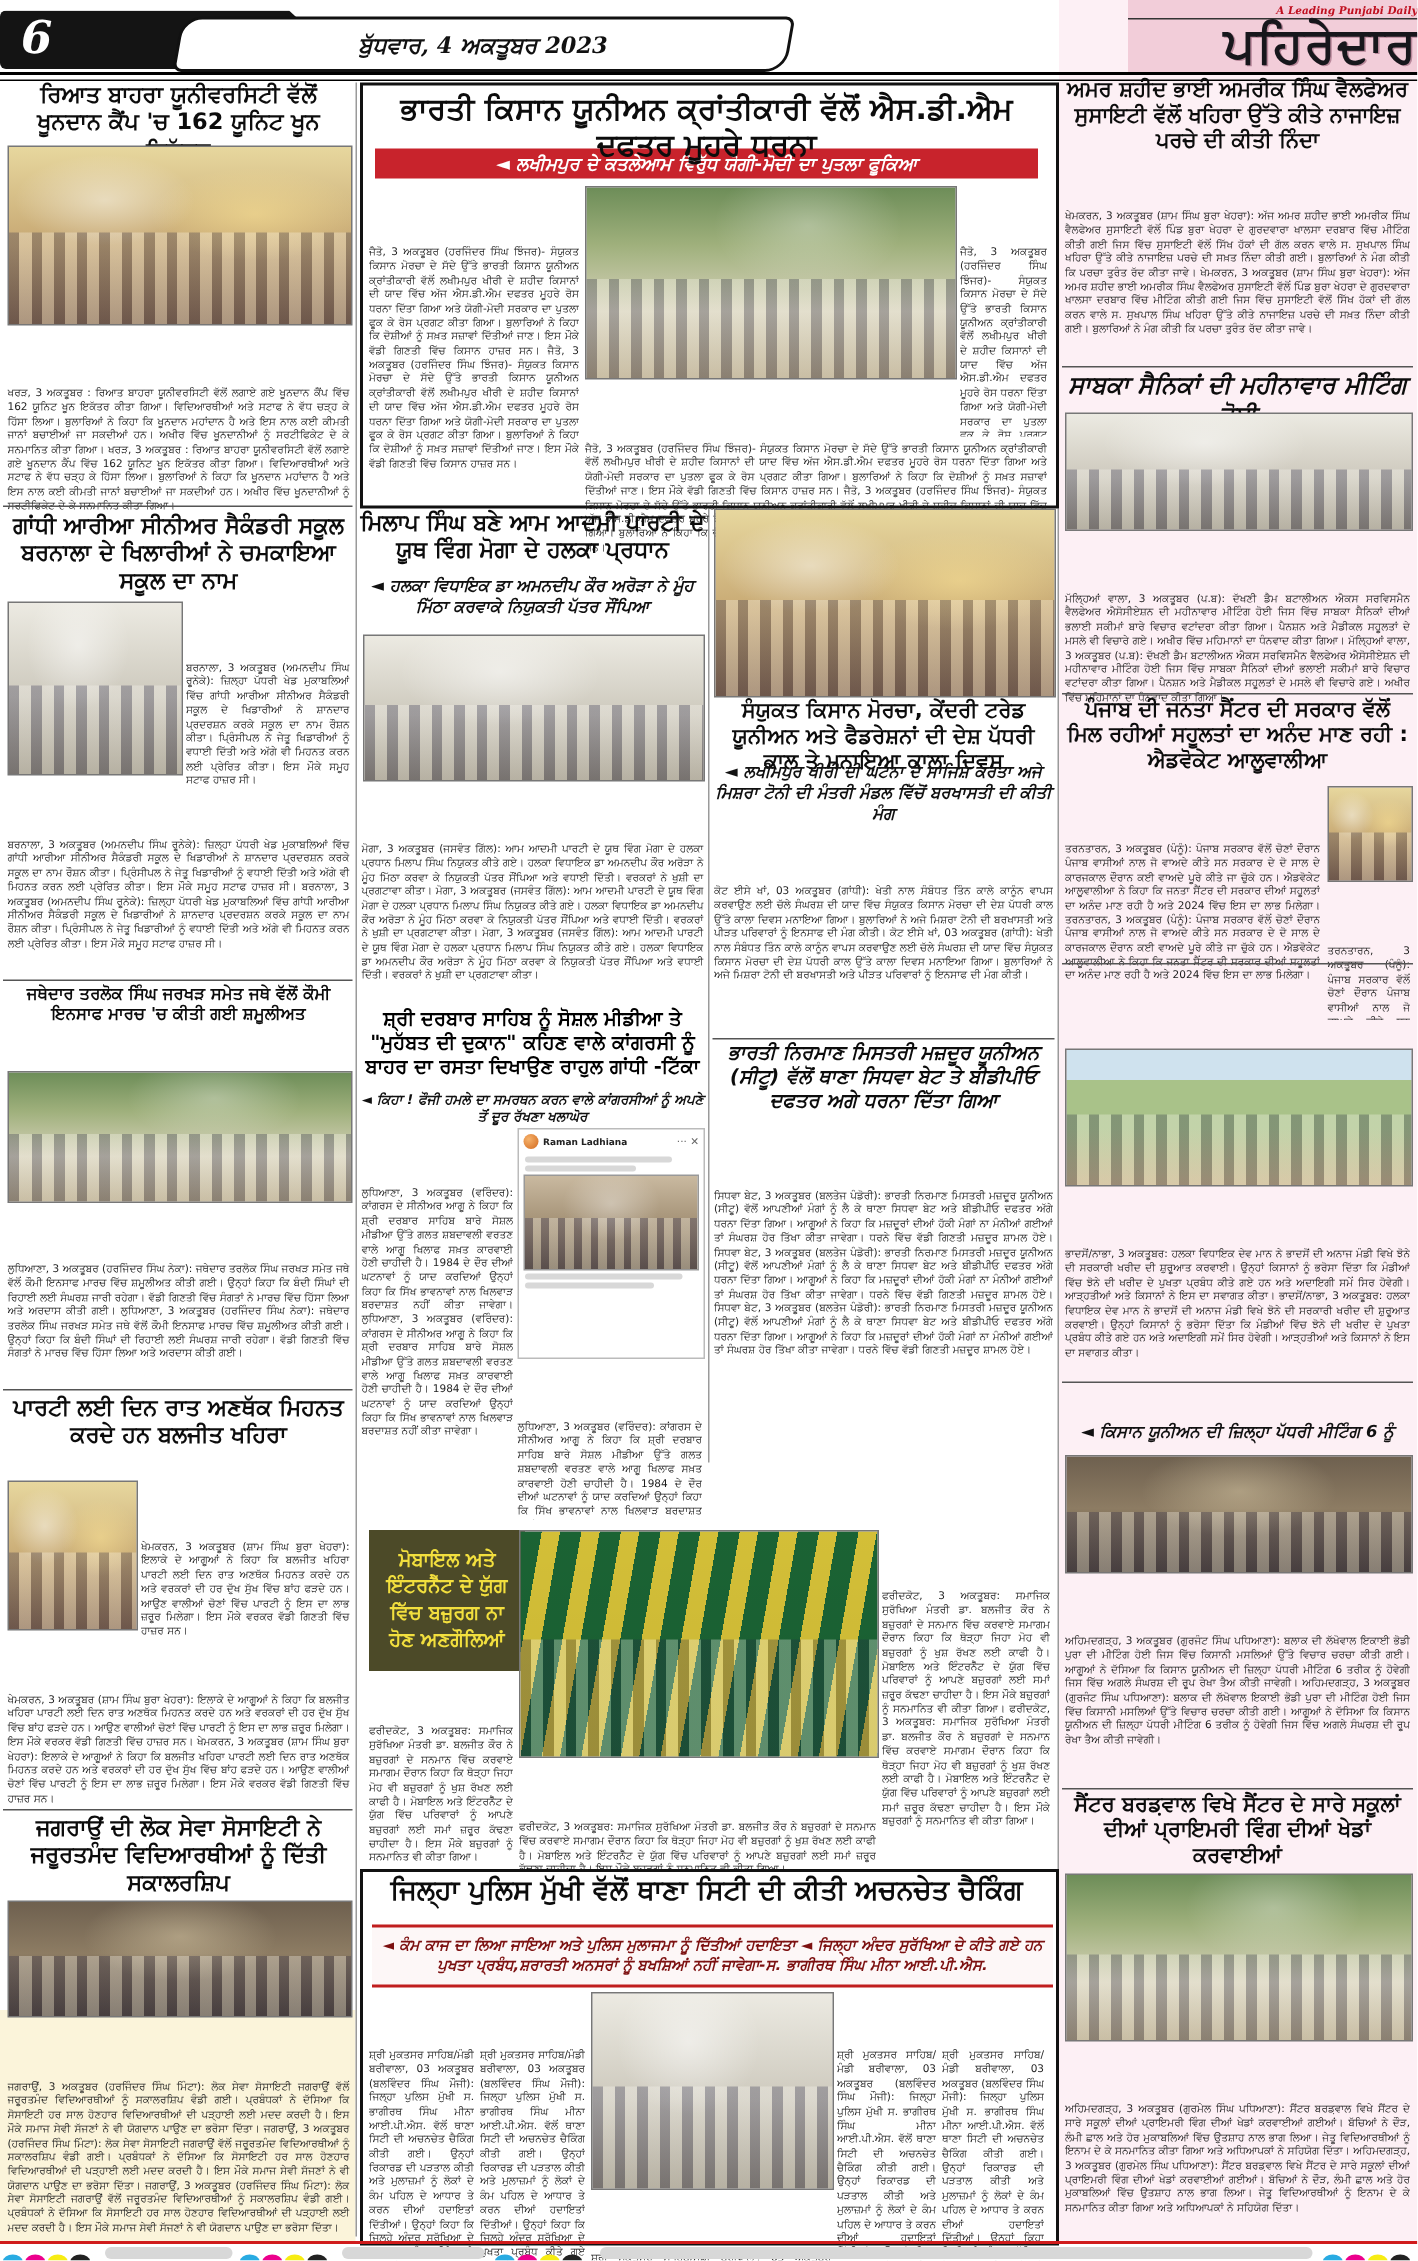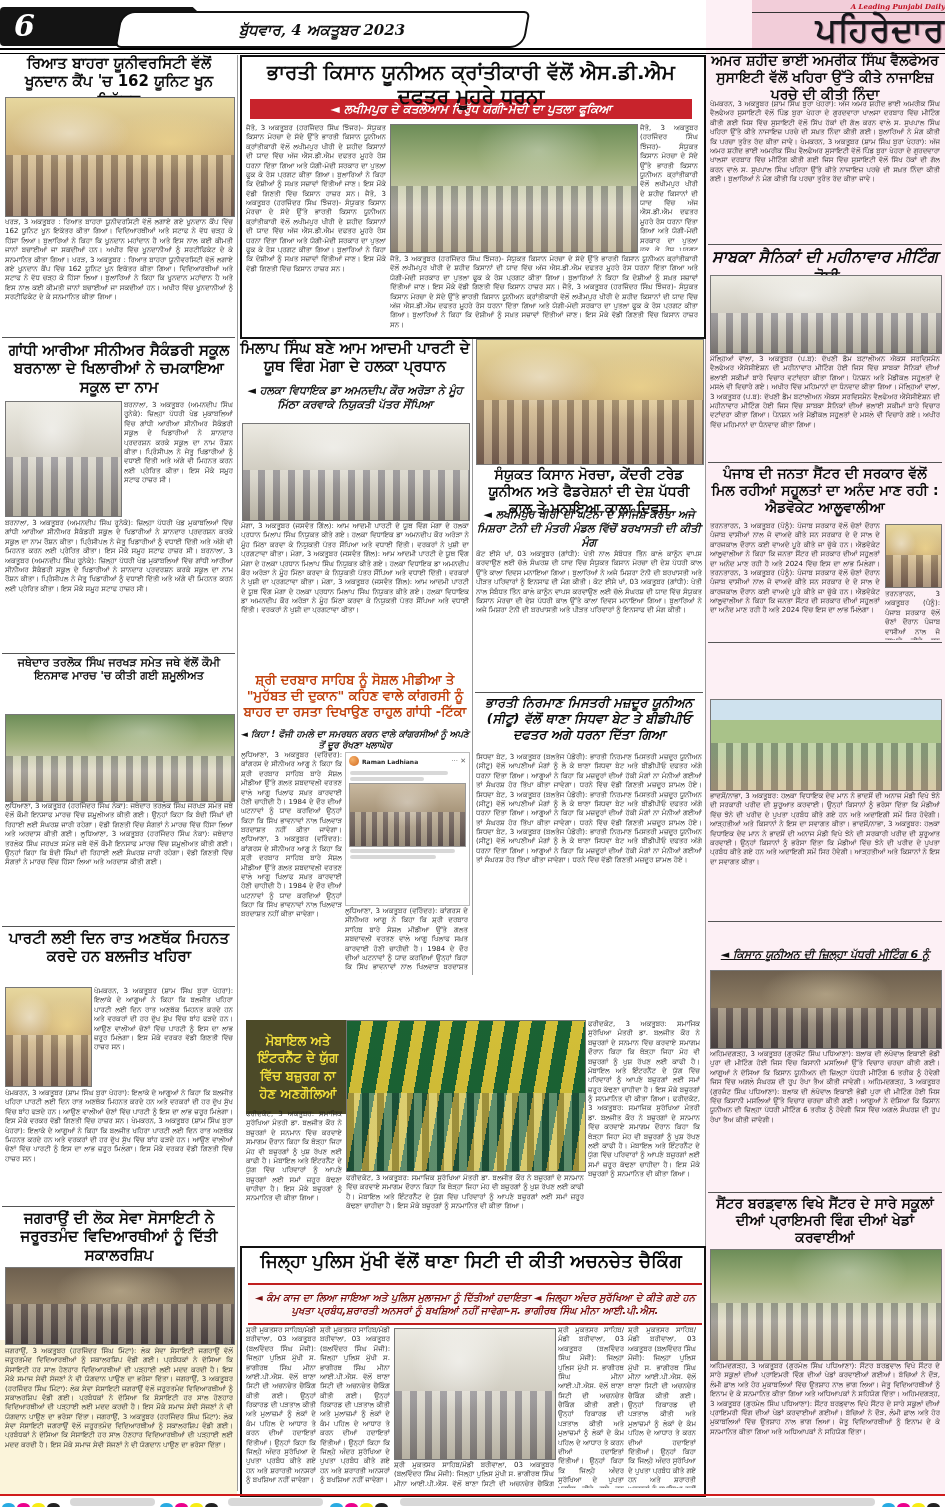--- a/index.html
+++ b/index.html
@@ -16,23 +16,23 @@
   .tagline{color:#c01020;font:italic bold 7px "DejaVu Serif",serif;display:block;border-bottom:1px solid #333;padding-bottom:1px;}
   .mast-title{font-weight:900;font-size:33px;letter-spacing:1px;color:#17171c;line-height:1.05;
               text-shadow:1px 1px 0 #b9899b;}
   .dblrule{border-top:2.5px solid #000;border-bottom:1px solid #000;height:3px;}
   
   .vrule{width:1px;background:#9a9a9a;}
   .hrule{height:1px;background:#555;}
   
   .head{font-weight:bold;text-align:center;line-height:1.22;color:#0c0c0c;}
   .head.it{font-style:italic;}
-  .head.maroon{color:#c2410c;}
+  .head.maroon{color:#000000;}
   .sub{font-weight:bold;font-style:italic;text-align:center;line-height:1.25;}
-  .body{font-size:7px;line-height:1.34;text-align:justify;color:#1d1d1d;overflow:hidden;word-break:break-word;}
+  .body{font-size:7px;line-height:1.34;text-align:justify;color:#1d1d1d;overflow:hidden;word-break:break-word;margin-top:40px;}
   .redband{background:#c8232c;color:#fff;display:flex;align-items:center;justify-content:center;
            font-weight:bold;font-style:italic;font-size:12px;}
   .leadbox{border:2px solid #111;background:#fff;}
   .w2box{border:2.5px solid #111;background:#fff;}
   .w2sub{border-top:2px solid #c01e1e;border-bottom:2px solid #c01e1e;color:#7c1010;
          font-weight:bold;font-style:italic;font-size:10px;text-align:center;line-height:1.3;
          display:flex;align-items:center;background:#fdf7f7;}
   .darkbox{background:#4c4a28;color:#f2df3e;font-weight:bold;text-align:center;
            display:flex;align-items:center;justify-content:center;line-height:1.35;padding:4px;}
   
@@ -185,21 +185,21 @@
   <div class="abs head" style="left:710px;top:465px;width:230px;font-size:14px;">ਪੰਜਾਬ ਦੀ ਜਨਤਾ ਸੈਂਟਰ ਦੀ ਸਰਕਾਰ ਵੱਲੋਂ ਮਿਲ ਰਹੀਆਂ ਸਹੂਲਤਾਂ ਦਾ ਅਨੰਦ ਮਾਣ ਰਹੀ : ਐਡਵੋਕੇਟ ਆਲੂਵਾਲੀਆ</div>
   <div class="ph ph-warm" style="left:885px;top:524px;width:55px;height:62px;"></div>
   <div class="abs body" style="left:710px;top:522px;width:170px;height:118px;">ਤਰਨਤਾਰਨ, 3 ਅਕਤੂਬਰ (ਪੰਨੂੰ): ਪੰਜਾਬ ਸਰਕਾਰ ਵੱਲੋਂ ਚੋਣਾਂ ਦੌਰਾਨ ਪੰਜਾਬ ਵਾਸੀਆਂ ਨਾਲ ਜੋ ਵਾਅਦੇ ਕੀਤੇ ਸਨ ਸਰਕਾਰ ਦੇ ਦੋ ਸਾਲ ਦੇ ਕਾਰਜਕਾਲ ਦੌਰਾਨ ਕਈ ਵਾਅਦੇ ਪੂਰੇ ਕੀਤੇ ਜਾ ਚੁੱਕੇ ਹਨ। ਐਡਵੋਕੇਟ ਆਲੂਵਾਲੀਆ ਨੇ ਕਿਹਾ ਕਿ ਜਨਤਾ ਸੈਂਟਰ ਦੀ ਸਰਕਾਰ ਦੀਆਂ ਸਹੂਲਤਾਂ ਦਾ ਅਨੰਦ ਮਾਣ ਰਹੀ ਹੈ ਅਤੇ 2024 ਵਿੱਚ ਇਸ ਦਾ ਲਾਭ ਮਿਲੇਗਾ। ਤਰਨਤਾਰਨ, 3 ਅਕਤੂਬਰ (ਪੰਨੂੰ): ਪੰਜਾਬ ਸਰਕਾਰ ਵੱਲੋਂ ਚੋਣਾਂ ਦੌਰਾਨ ਪੰਜਾਬ ਵਾਸੀਆਂ ਨਾਲ ਜੋ ਵਾਅਦੇ ਕੀਤੇ ਸਨ ਸਰਕਾਰ ਦੇ ਦੋ ਸਾਲ ਦੇ ਕਾਰਜਕਾਲ ਦੌਰਾਨ ਕਈ ਵਾਅਦੇ ਪੂਰੇ ਕੀਤੇ ਜਾ ਚੁੱਕੇ ਹਨ। ਐਡਵੋਕੇਟ ਆਲੂਵਾਲੀਆ ਨੇ ਕਿਹਾ ਕਿ ਜਨਤਾ ਸੈਂਟਰ ਦੀ ਸਰਕਾਰ ਦੀਆਂ ਸਹੂਲਤਾਂ ਦਾ ਅਨੰਦ ਮਾਣ ਰਹੀ ਹੈ ਅਤੇ 2024 ਵਿੱਚ ਇਸ ਦਾ ਲਾਭ ਮਿਲੇਗਾ।</div>
   <div class="abs body" style="left:885px;top:590px;width:55px;height:50px;">ਤਰਨਤਾਰਨ, 3 ਅਕਤੂਬਰ (ਪੰਨੂੰ): ਪੰਜਾਬ ਸਰਕਾਰ ਵੱਲੋਂ ਚੋਣਾਂ ਦੌਰਾਨ ਪੰਜਾਬ ਵਾਸੀਆਂ ਨਾਲ ਜੋ ਵਾਅਦੇ ਕੀਤੇ ਸਨ ਸਰਕਾਰ ਦੇ ਦੋ ਸਾਲ ਦੇ ਕਾਰਜਕਾਲ ਦੌਰਾਨ ਕਈ ਵਾਅਦੇ ਪੂਰੇ ਕੀਤੇ ਜਾ ਚੁੱਕੇ ਹਨ। ਐਡਵੋਕੇਟ ਆਲੂਵਾਲੀਆ ਨੇ ਕਿਹਾ ਕਿ ਜਨਤਾ ਸੈਂਟਰ ਦੀ ਸਰਕਾਰ ਦੀਆਂ ਸਹੂਲਤਾਂ ਦਾ ਅਨੰਦ ਮਾਣ ਰਹੀ ਹੈ ਅਤੇ 2024 ਵਿੱਚ ਇਸ ਦਾ ਲਾਭ ਮਿਲੇਗਾ।</div>
   <div class="abs hrule" style="left:708px;top:642px;width:234px;"></div>
 
   <div class="ph ph-field" style="left:710px;top:699px;width:230px;height:90px;"></div>
   <div class="abs body" style="left:710px;top:792px;width:230px;height:126px;">ਭਾਦਸੋਂ/ਨਾਭਾ, 3 ਅਕਤੂਬਰ: ਹਲਕਾ ਵਿਧਾਇਕ ਦੇਵ ਮਾਨ ਨੇ ਭਾਦਸੋਂ ਦੀ ਅਨਾਜ ਮੰਡੀ ਵਿਖੇ ਝੋਨੇ ਦੀ ਸਰਕਾਰੀ ਖਰੀਦ ਦੀ ਸ਼ੁਰੂਆਤ ਕਰਵਾਈ। ਉਨ੍ਹਾਂ ਕਿਸਾਨਾਂ ਨੂੰ ਭਰੋਸਾ ਦਿੱਤਾ ਕਿ ਮੰਡੀਆਂ ਵਿੱਚ ਝੋਨੇ ਦੀ ਖਰੀਦ ਦੇ ਪੁਖਤਾ ਪ੍ਰਬੰਧ ਕੀਤੇ ਗਏ ਹਨ ਅਤੇ ਅਦਾਇਗੀ ਸਮੇਂ ਸਿਰ ਹੋਵੇਗੀ। ਆੜ੍ਹਤੀਆਂ ਅਤੇ ਕਿਸਾਨਾਂ ਨੇ ਇਸ ਦਾ ਸਵਾਗਤ ਕੀਤਾ। ਭਾਦਸੋਂ/ਨਾਭਾ, 3 ਅਕਤੂਬਰ: ਹਲਕਾ ਵਿਧਾਇਕ ਦੇਵ ਮਾਨ ਨੇ ਭਾਦਸੋਂ ਦੀ ਅਨਾਜ ਮੰਡੀ ਵਿਖੇ ਝੋਨੇ ਦੀ ਸਰਕਾਰੀ ਖਰੀਦ ਦੀ ਸ਼ੁਰੂਆਤ ਕਰਵਾਈ। ਉਨ੍ਹਾਂ ਕਿਸਾਨਾਂ ਨੂੰ ਭਰੋਸਾ ਦਿੱਤਾ ਕਿ ਮੰਡੀਆਂ ਵਿੱਚ ਝੋਨੇ ਦੀ ਖਰੀਦ ਦੇ ਪੁਖਤਾ ਪ੍ਰਬੰਧ ਕੀਤੇ ਗਏ ਹਨ ਅਤੇ ਅਦਾਇਗੀ ਸਮੇਂ ਸਿਰ ਹੋਵੇਗੀ। ਆੜ੍ਹਤੀਆਂ ਅਤੇ ਕਿਸਾਨਾਂ ਨੇ ਇਸ ਦਾ ਸਵਾਗਤ ਕੀਤਾ।</div>
   <div class="abs hrule" style="left:708px;top:921px;width:234px;"></div>
 
-  <div class="abs sub" style="left:710px;top:948px;width:230px;font-size:11px;text-decoration:underline;">◄ ਕਿਸਾਨ ਯੂਨੀਅਨ ਦੀ ਜ਼ਿਲ੍ਹਾ ਪੱਧਰੀ ਮੀਟਿੰਗ 6 ਨੂੰ</div>
+  <div class="abs sub" style="left:710px;top:948px;width:230px;font-size:11px;">◄ ਕਿਸਾਨ ਯੂਨੀਅਨ ਦੀ ਜ਼ਿਲ੍ਹਾ ਪੱਧਰੀ ਮੀਟਿੰਗ 6 ਨੂੰ</div>
   <div class="ph ph-dark" style="left:710px;top:970px;width:230px;height:77px;"></div>
   <div class="abs body" style="left:710px;top:1050px;width:230px;height:140px;">ਅਹਿਮਦਗੜ੍ਹ, 3 ਅਕਤੂਬਰ (ਗੁਰਜੰਟ ਸਿੰਘ ਪਧਿਆਣਾ): ਬਲਾਕ ਦੀ ਲੱਖੋਵਾਲ ਇਕਾਈ ਭੋਡੀ ਪੁਰਾ ਦੀ ਮੀਟਿੰਗ ਹੋਈ ਜਿਸ ਵਿੱਚ ਕਿਸਾਨੀ ਮਸਲਿਆਂ ਉੱਤੇ ਵਿਚਾਰ ਚਰਚਾ ਕੀਤੀ ਗਈ। ਆਗੂਆਂ ਨੇ ਦੱਸਿਆ ਕਿ ਕਿਸਾਨ ਯੂਨੀਅਨ ਦੀ ਜ਼ਿਲ੍ਹਾ ਪੱਧਰੀ ਮੀਟਿੰਗ 6 ਤਰੀਕ ਨੂੰ ਹੋਵੇਗੀ ਜਿਸ ਵਿੱਚ ਅਗਲੇ ਸੰਘਰਸ਼ ਦੀ ਰੂਪ ਰੇਖਾ ਤੈਅ ਕੀਤੀ ਜਾਵੇਗੀ। ਅਹਿਮਦਗੜ੍ਹ, 3 ਅਕਤੂਬਰ (ਗੁਰਜੰਟ ਸਿੰਘ ਪਧਿਆਣਾ): ਬਲਾਕ ਦੀ ਲੱਖੋਵਾਲ ਇਕਾਈ ਭੋਡੀ ਪੁਰਾ ਦੀ ਮੀਟਿੰਗ ਹੋਈ ਜਿਸ ਵਿੱਚ ਕਿਸਾਨੀ ਮਸਲਿਆਂ ਉੱਤੇ ਵਿਚਾਰ ਚਰਚਾ ਕੀਤੀ ਗਈ। ਆਗੂਆਂ ਨੇ ਦੱਸਿਆ ਕਿ ਕਿਸਾਨ ਯੂਨੀਅਨ ਦੀ ਜ਼ਿਲ੍ਹਾ ਪੱਧਰੀ ਮੀਟਿੰਗ 6 ਤਰੀਕ ਨੂੰ ਹੋਵੇਗੀ ਜਿਸ ਵਿੱਚ ਅਗਲੇ ਸੰਘਰਸ਼ ਦੀ ਰੂਪ ਰੇਖਾ ਤੈਅ ਕੀਤੀ ਜਾਵੇਗੀ।</div>
   <div class="abs hrule" style="left:708px;top:1192px;width:234px;"></div>
 
   <div class="abs head" style="left:710px;top:1195px;width:230px;font-size:14px;">ਸੈਂਟਰ ਬਰਡ਼ਵਾਲ ਵਿਖੇ ਸੈਂਟਰ ਦੇ ਸਾਰੇ ਸਕੂਲਾਂ ਦੀਆਂ ਪ੍ਰਾਇਮਰੀ ਵਿੰਗ ਦੀਆਂ ਖੇਡਾਂ ਕਰਵਾਈਆਂ</div>
   <div class="ph ph-green" style="left:710px;top:1249px;width:230px;height:110px;"></div>
   <div class="abs body" style="left:710px;top:1362px;width:230px;height:130px;">ਅਹਿਮਦਗੜ੍ਹ, 3 ਅਕਤੂਬਰ (ਗੁਰਮੇਲ ਸਿੰਘ ਪਧਿਆਣਾ): ਸੈਂਟਰ ਬਰਡ਼ਵਾਲ ਵਿਖੇ ਸੈਂਟਰ ਦੇ ਸਾਰੇ ਸਕੂਲਾਂ ਦੀਆਂ ਪ੍ਰਾਇਮਰੀ ਵਿੰਗ ਦੀਆਂ ਖੇਡਾਂ ਕਰਵਾਈਆਂ ਗਈਆਂ। ਬੱਚਿਆਂ ਨੇ ਦੌੜ, ਲੰਮੀ ਛਾਲ ਅਤੇ ਹੋਰ ਮੁਕਾਬਲਿਆਂ ਵਿੱਚ ਉਤਸ਼ਾਹ ਨਾਲ ਭਾਗ ਲਿਆ। ਜੇਤੂ ਵਿਦਿਆਰਥੀਆਂ ਨੂੰ ਇਨਾਮ ਦੇ ਕੇ ਸਨਮਾਨਿਤ ਕੀਤਾ ਗਿਆ ਅਤੇ ਅਧਿਆਪਕਾਂ ਨੇ ਸਹਿਯੋਗ ਦਿੱਤਾ। ਅਹਿਮਦਗੜ੍ਹ, 3 ਅਕਤੂਬਰ (ਗੁਰਮੇਲ ਸਿੰਘ ਪਧਿਆਣਾ): ਸੈਂਟਰ ਬਰਡ਼ਵਾਲ ਵਿਖੇ ਸੈਂਟਰ ਦੇ ਸਾਰੇ ਸਕੂਲਾਂ ਦੀਆਂ ਪ੍ਰਾਇਮਰੀ ਵਿੰਗ ਦੀਆਂ ਖੇਡਾਂ ਕਰਵਾਈਆਂ ਗਈਆਂ। ਬੱਚਿਆਂ ਨੇ ਦੌੜ, ਲੰਮੀ ਛਾਲ ਅਤੇ ਹੋਰ ਮੁਕਾਬਲਿਆਂ ਵਿੱਚ ਉਤਸ਼ਾਹ ਨਾਲ ਭਾਗ ਲਿਆ। ਜੇਤੂ ਵਿਦਿਆਰਥੀਆਂ ਨੂੰ ਇਨਾਮ ਦੇ ਕੇ ਸਨਮਾਨਿਤ ਕੀਤਾ ਗਿਆ ਅਤੇ ਅਧਿਆਪਕਾਂ ਨੇ ਸਹਿਯੋਗ ਦਿੱਤਾ।</div>
 
   <div class="abs" style="left:0;top:1494px;width:945px;height:2px;background:#d01c1c;"></div>
   <div class="abs" style="left:0;top:1497px;width:945px;height:10px;">

